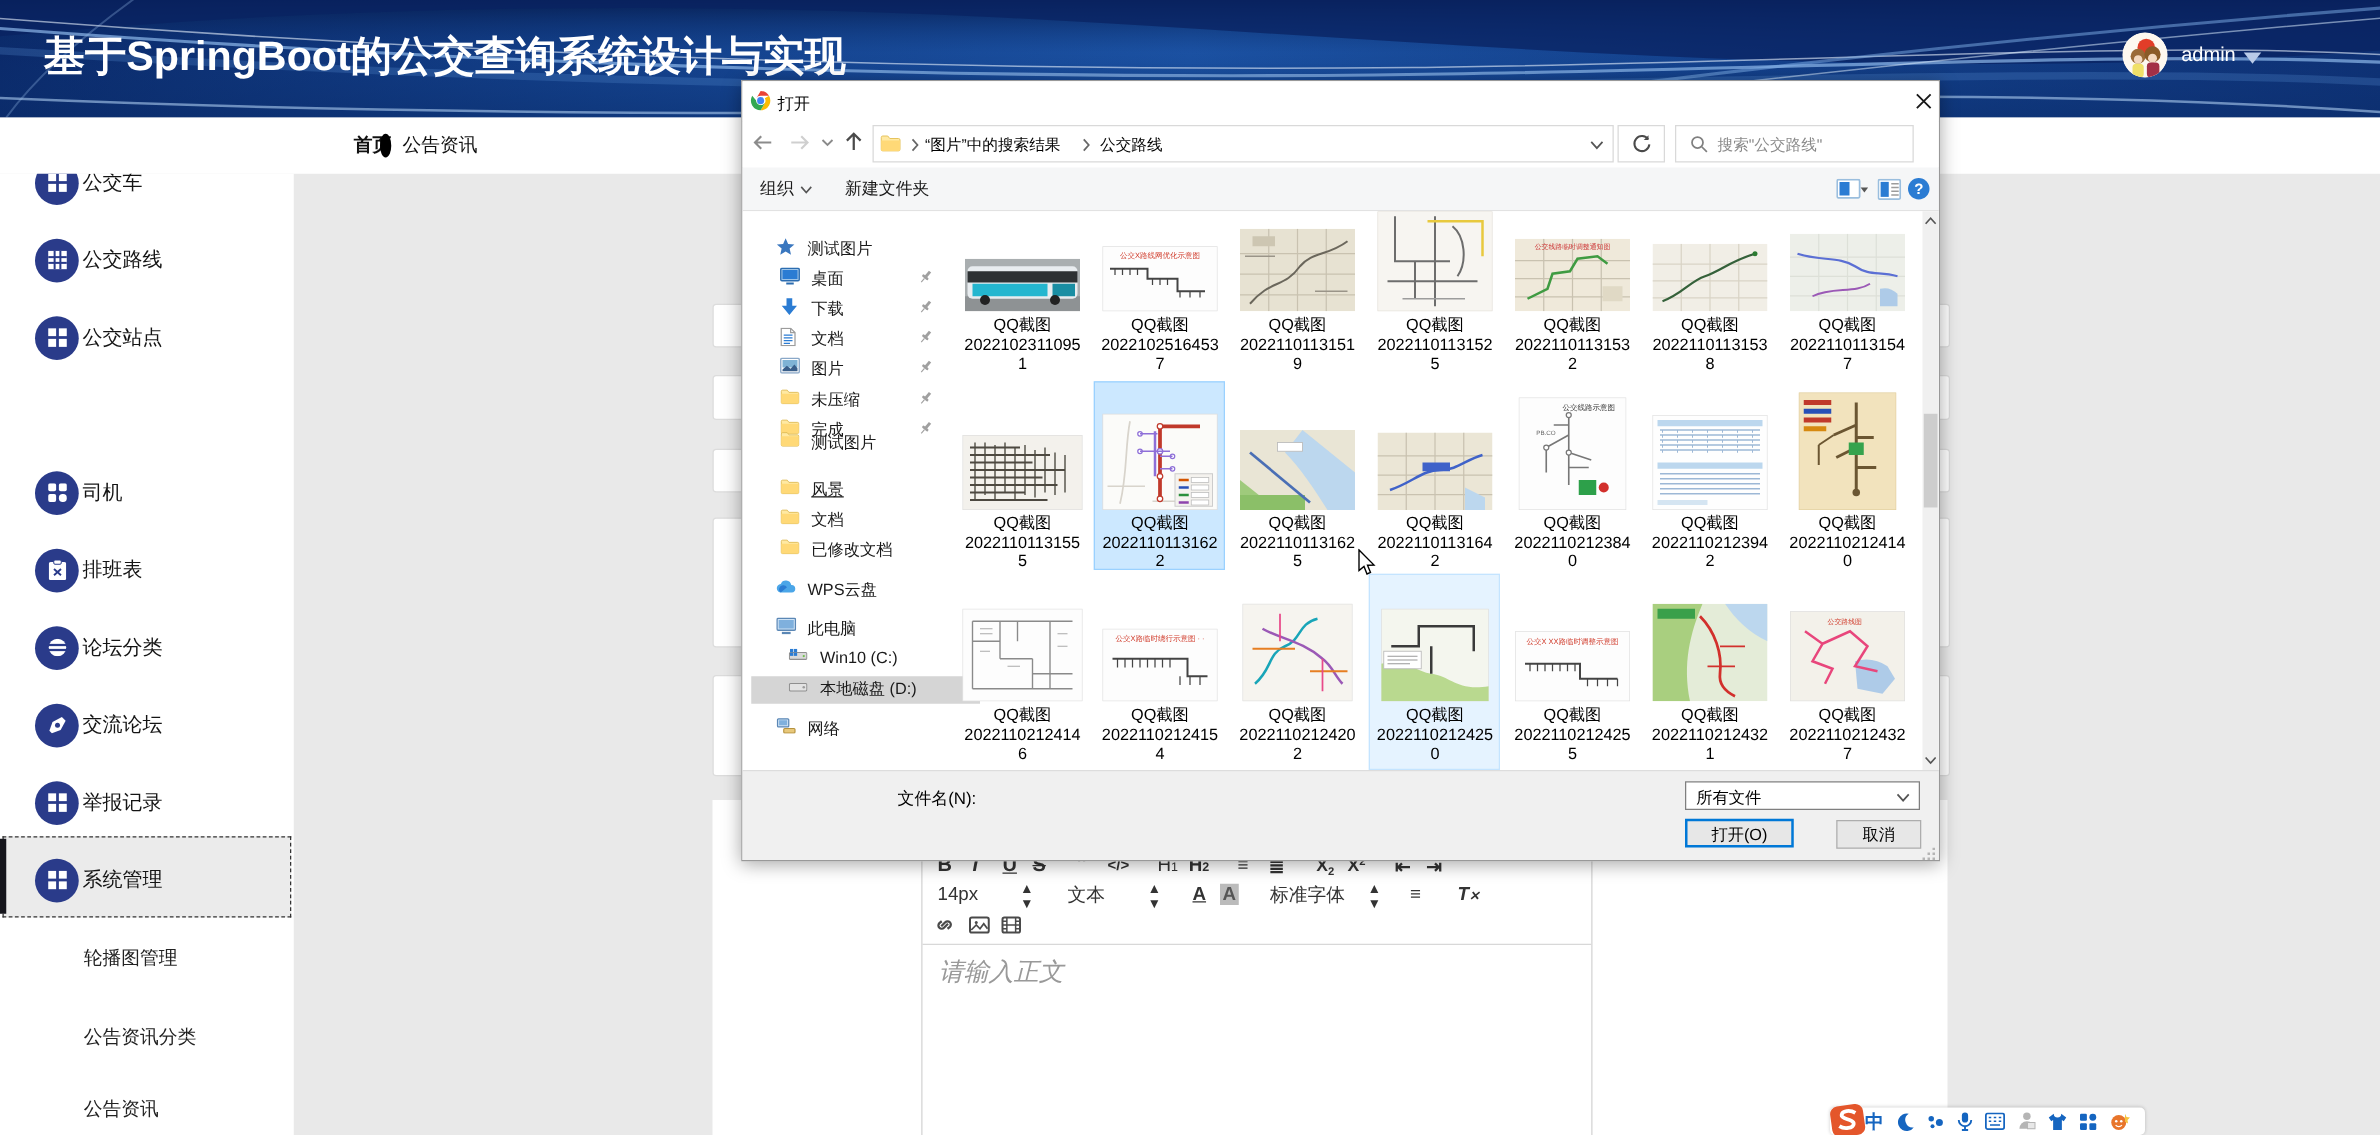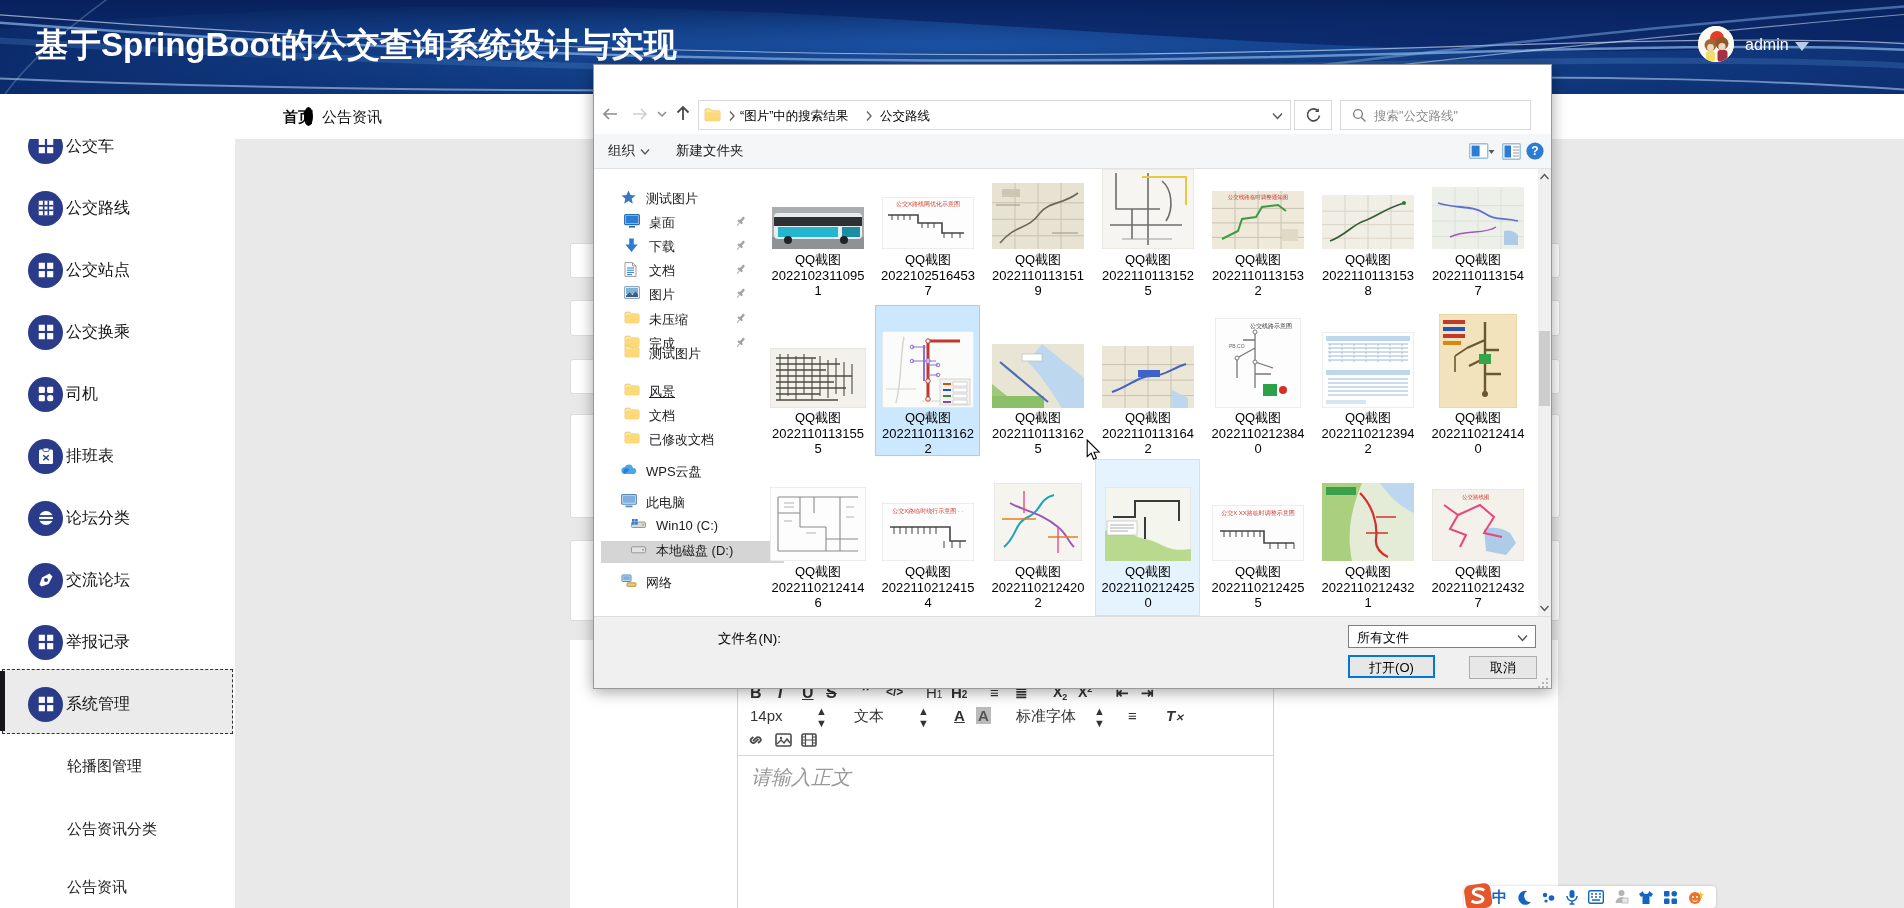--- a/index.html
+++ b/index.html
@@ -154,31 +154,20 @@
       <div class="ic">
         <svg width="15" height="15" viewBox="0 0 15 15">
           <rect x="0" y="0" width="6.4" height="6.4" fill="#fff"></rect>
           <rect x="8.6" y="0" width="6.4" height="6.4" fill="#fff"></rect>
           <rect x="0" y="8.6" width="6.4" height="6.4" fill="#fff"></rect>
           <rect x="8.6" y="8.6" width="6.4" height="6.4" fill="#fff"></rect>
         </svg>
       </div>
       <div class="tx">公交站点</div>
     </div>
-  <div class="mi" style="top:161.5px;">
-      <div class="ic">
-        <svg width="15" height="15" viewBox="0 0 15 15">
-          <rect x="0" y="0" width="6.4" height="6.4" fill="#fff"></rect>
-          <rect x="8.6" y="0" width="6.4" height="6.4" fill="#fff"></rect>
-          <rect x="0" y="8.6" width="6.4" height="6.4" fill="#fff"></rect>
-          <rect x="8.6" y="8.6" width="6.4" height="6.4" fill="#fff"></rect>
-        </svg>
-      </div>
-      <div class="tx">公交换乘</div>
-    </div>
   <div class="mi" style="top:223.5px;">
       <div class="ic">
         <svg width="15" height="15" viewBox="0 0 15 15">
           <rect x="0" y="0" width="6.4" height="6.4" rx="1.5" fill="#fff"></rect>
           <rect x="8.6" y="0" width="6.4" height="6.4" rx="1.5" fill="#fff"></rect>
           <rect x="0" y="8.6" width="6.4" height="6.4" rx="1.5" fill="#fff"></rect>
           <rect x="8.6" y="8.6" width="6.4" height="6.4" rx="3" fill="#fff"></rect>
         </svg>
       </div>
       <div class="tx">司机</div>
@@ -277,20 +266,34 @@
       <g>
         <rect x="53" y="2" width="14" height="12" rx="1.5" fill="none" stroke="#4a4a4a" stroke-width="1.6"></rect>
         <path d="M56.5 2 v12 M63.5 2 v12 M53 8 h14 M53 5 h3.5 M53 11 h3.5 M63.5 5 h3.5 M63.5 11 h3.5" stroke="#4a4a4a" stroke-width="1.2"></path>
       </g>
     </svg>
   </div>
   <div id="eddiv"></div>
   <div id="edph">请输入正文</div>
 </div>
 <div id="dlg">
+  <div class="d" id="dtitle">
+    <svg style="position:absolute;left:6px;top:7px;" width="17" height="17" viewBox="0 0 48 48">
+      <circle cx="24" cy="24" r="22" fill="#fff"></circle>
+      <path d="M24 2 a22 22 0 0 1 19 11 l-19 0 a11 11 0 0 0 -9.5 5.5 z" fill="#ea4335"></path>
+      <path d="M43 13 a22 22 0 0 1 -19 33 l9.5 -16.5 a11 11 0 0 0 0 -11 z" fill="#fbbc05"></path>
+      <path d="M5 13 a22 22 0 0 0 19 33 l9.5 -16.5 a11 11 0 0 1 -19 -5.5 z" fill="#34a853"></path>
+      <circle cx="24" cy="24" r="10" fill="#fff"></circle>
+      <circle cx="24" cy="24" r="8" fill="#4285f4"></circle>
+    </svg>
+    <div class="d" id="dtitletx">打开</div>
+    <svg class="d" id="dclose" viewBox="0 0 18 18">
+        <path d="M3.5 3.5 L14.5 14.5 M14.5 3.5 L3.5 14.5" stroke="#1a1a1a" stroke-width="1.5"></path>
+      </svg>
+  </div>
   <div class="d" id="daddr">
     <svg class="d" style="left:7px;top:8px;" width="18" height="18" viewBox="0 0 18 18">
         <path d="M16 9 H3 M8 4 L3 9 l5 5" stroke="#8b8b8b" stroke-width="1.7" fill="none"></path>
       </svg>
     <svg class="d" style="left:37px;top:8px;" width="18" height="18" viewBox="0 0 18 18">
         <path d="M2 9 H15 M10 4 l5 5 -5 5" stroke="#cfcfcf" stroke-width="1.7" fill="none"></path>
       </svg>
     <svg class="d" style="left:62px;top:13px;" width="12" height="9" viewBox="0 0 12 9">
         <path d="M2 2 l4 4 4-4" stroke="#8b8b8b" stroke-width="1.5" fill="none"></path>
       </svg>

